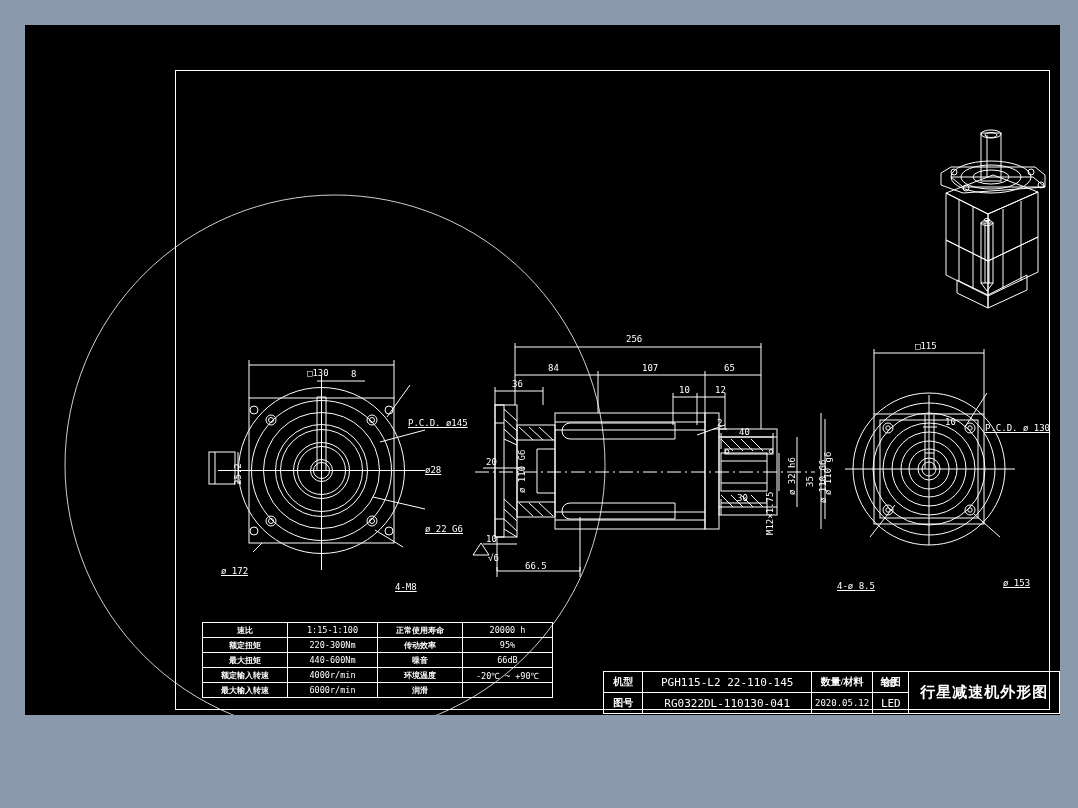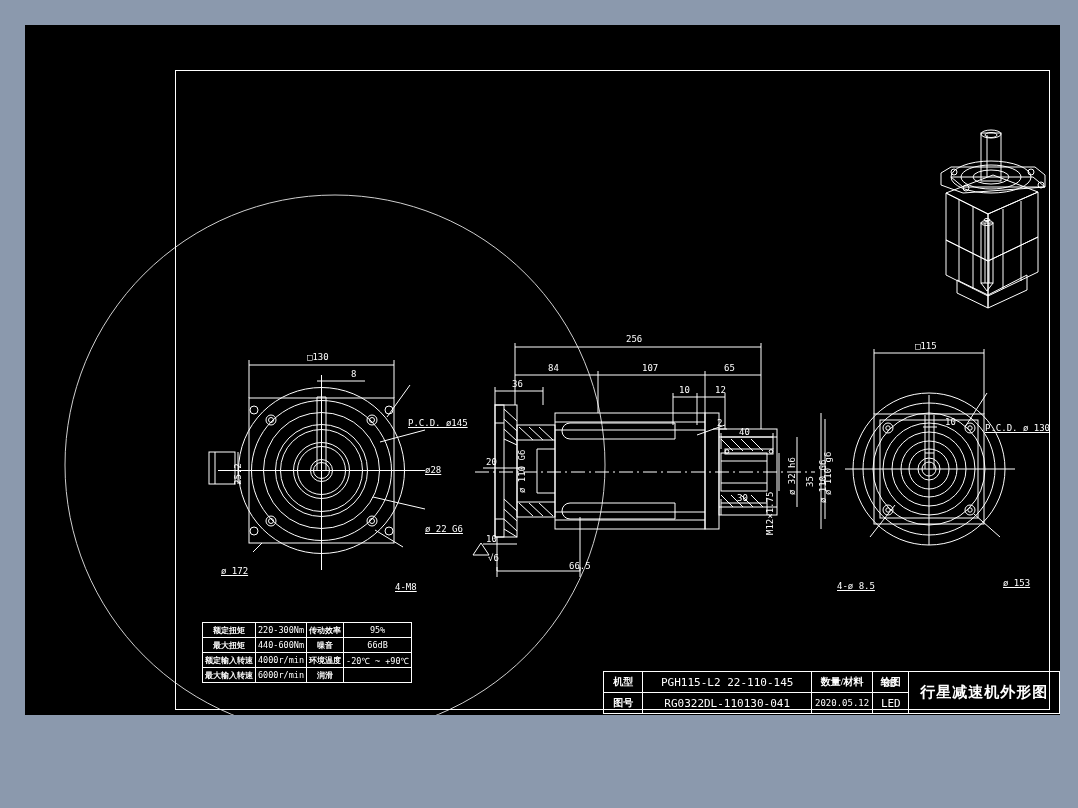--- a/index.html
+++ b/index.html
@@ -90,21 +90,21 @@
     <svg width="1035" height="690">
       <g stroke="#fff" fill="none" stroke-width="1">
         <line x1="224" y1="340" x2="369" y2="340"></line>
         <line x1="224" y1="335" x2="224" y2="373"></line>
         <line x1="369" y1="335" x2="369" y2="373"></line>
         <line x1="292" y1="356" x2="301" y2="356"></line>
         <line x1="301" y1="356" x2="340" y2="356"></line>
         <line x1="213" y1="427" x2="213" y2="459"></line>
       </g>
     </svg>
-    <div class="txt" style="left:282px;top:327px;text-align:right;">□130</div>
+    <div class="txt" style="left:282px;top:343px;text-align:right;">□130</div>
     <div class="txt" style="left:326px;top:344px;">8</div>
     <div class="txt u" style="left:383px;top:352px;">P.C.D.  ø145</div>
     <div class="txt u" style="left:400px;top:399px;">ø28</div>
     <div class="txt u" style="left:400px;top:458px;">ø 22 G6</div>
     <div class="txt u" style="left:196px;top:500px;text-align:center;">ø 172</div>
     <div class="txt u" style="left:370px;top:516px;">4-M8</div>
     <div class="vtxt" style="left:208px;top:460px;">25.2</div>
 
     <svg width="1035" height="690">
       <g stroke="#fff" fill="none" stroke-width="1">
@@ -238,21 +238,21 @@
     <div class="txt" style="left:692px;top:393px;">2</div>
     <div class="txt" style="left:714px;top:402px;">40</div>
     <div class="txt" style="left:712px;top:468px;">30</div>
     <div class="vtxt" style="left:762px;top:470px;">ø 32 h6</div>
     <div class="vtxt" style="left:780px;top:462px;">35</div>
     <div class="vtxt" style="left:793px;top:478px;">ø 110 G6</div>
     <div class="vtxt" style="left:740px;top:510px;">M12×1.75</div>
     <div class="txt" style="left:461px;top:432px;">20</div>
     <div class="txt" style="left:461px;top:509px;">10</div>
     <div class="txt" style="left:463px;top:528px;">√6</div>
-    <div class="txt" style="left:500px;top:536px;margin-left:44px;">66.5</div>
+    <div class="txt" style="left:500px;top:536px;">66.5</div>
     <div class="vtxt" style="left:492px;top:468px;">ø 110 G6</div>
 
     <svg width="1035" height="690">
       <g stroke="#fff" fill="none" stroke-width="1">
         <circle cx="904" cy="444" r="76"></circle>
         <circle cx="904" cy="444" r="66"></circle>
         <circle cx="904" cy="444" r="56"></circle>
         <circle cx="904" cy="444" r="46"></circle>
         <circle cx="904" cy="444" r="37"></circle>
         <circle cx="904" cy="444" r="28"></circle>
@@ -342,20 +342,26 @@
 
         <path d="M932 255 L932 268 L963 283 L963 270 Z"></path>
         <path d="M963 270 L963 283 L1002 265 L1002 250 Z"></path>
       </g>
     </svg>
 
     <div style="position:absolute;left:177px;top:597px;">
       <table class="spectbl">
         <tbody>
           <tr>
+            <td class="lbl" style="width:80px">速比</td>
+            <td style="width:85px">1:15-1:100</td>
+            <td class="lbl" style="width:80px">正常使用寿命</td>
+            <td style="width:85px">20000 h</td>
+          </tr>
+          <tr>
             <td class="lbl">额定扭矩</td>
             <td>220-300Nm</td>
             <td class="lbl">传动效率</td>
             <td>95%</td>
           </tr>
           <tr>
             <td class="lbl">最大扭矩</td>
             <td>440-600Nm</td>
             <td class="lbl">噪音</td>
             <td>66dB</td>

